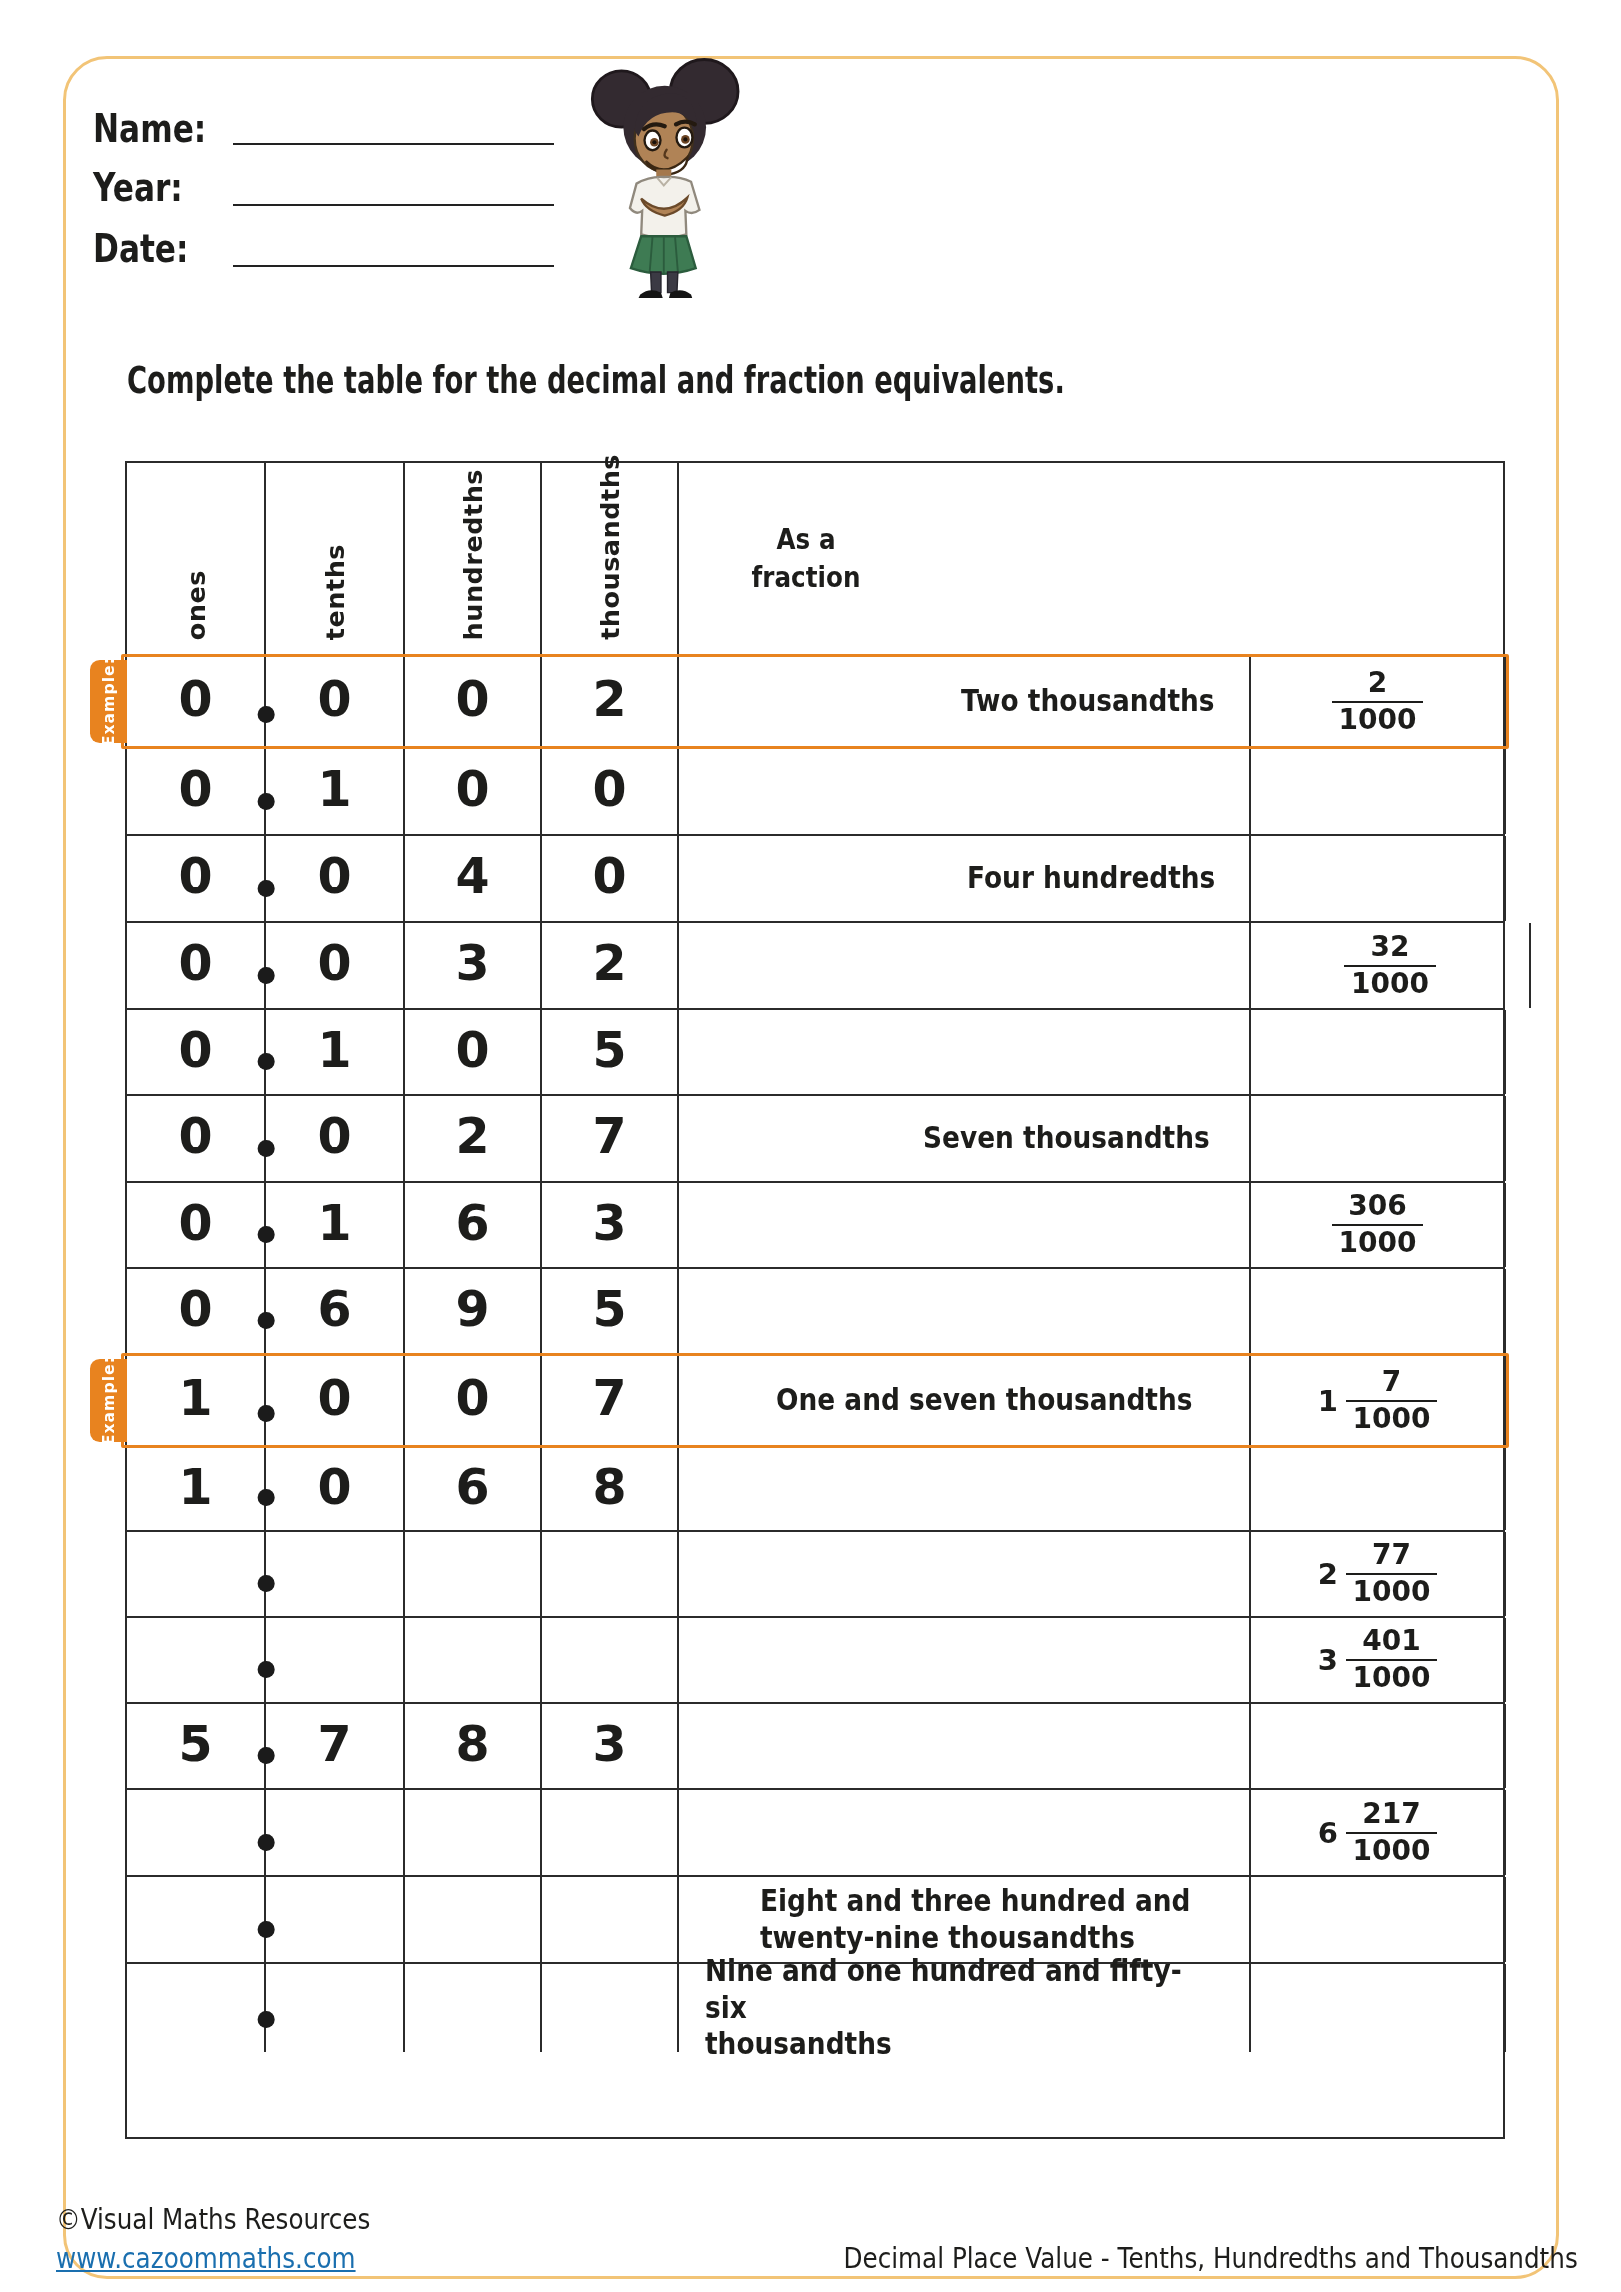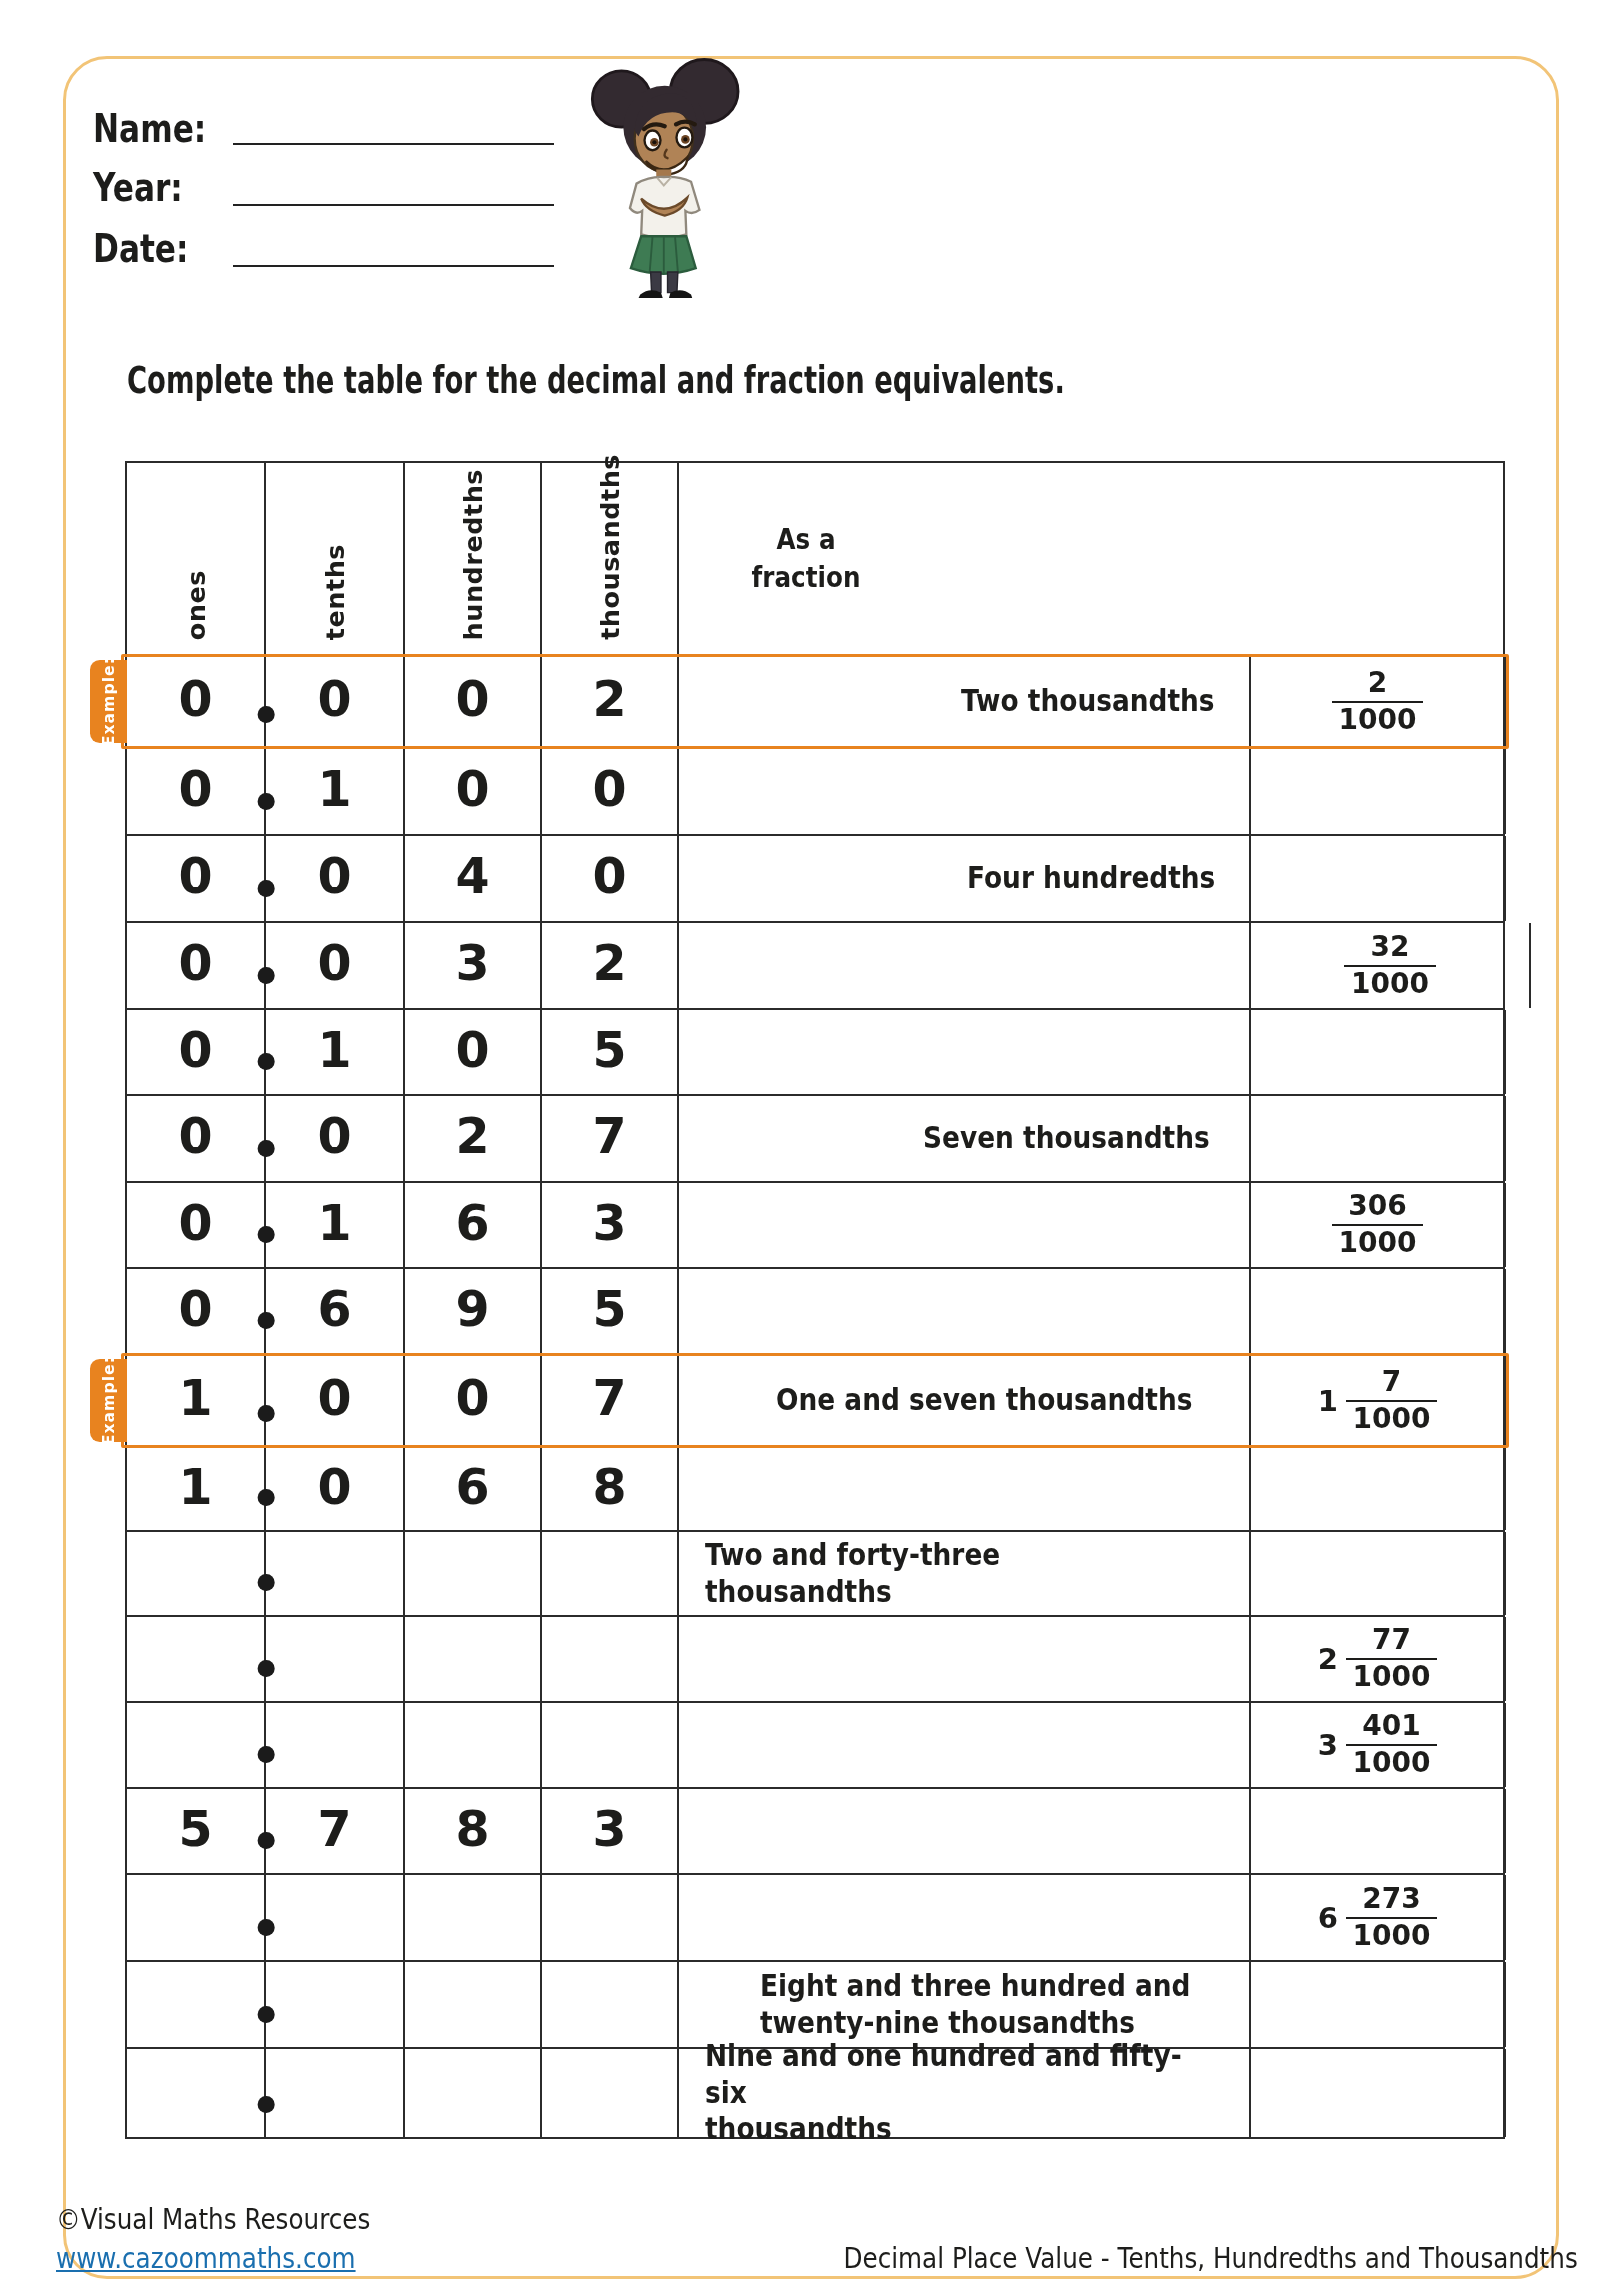--- a/index.html
+++ b/index.html
@@ -343,39 +343,20 @@
           <div class="cell" style="width: 137px;">
             <div class="digit">6</div>
           </div>
           <div class="cell" style="width: 137px;">
             <div class="digit">8</div>
           </div>
           <div class="cell words-cell" style="width: 572px;"></div>
           <div class="cell" style="width: 255px;"></div>
           <div class="dot"></div>
         </div>
-        <div class="trow" style="height: 85px;">
-          <div class="cell" style="width: 139px;">
-            <div class="digit"></div>
-          </div>
-          <div class="cell" style="width: 139px;">
-            <div class="digit"></div>
-          </div>
-          <div class="cell" style="width: 137px;">
-            <div class="digit"></div>
-          </div>
-          <div class="cell" style="width: 137px;">
-            <div class="digit"></div>
-          </div>
-          <div class="cell words-cell" style="width: 572px;">
-            <div class="words-text">Two and forty-three thousandths</div>
-          </div>
-          <div class="cell" style="width: 255px;"></div>
-          <div class="dot"></div>
-        </div>
         <div class="trow" style="height: 86px;">
           <div class="cell" style="width: 139px;">
             <div class="digit"></div>
           </div>
           <div class="cell" style="width: 139px;">
             <div class="digit"></div>
           </div>
           <div class="cell" style="width: 137px;">
             <div class="digit"></div>
           </div>
@@ -447,21 +428,21 @@
             <div class="digit"></div>
           </div>
           <div class="cell" style="width: 137px;">
             <div class="digit"></div>
           </div>
           <div class="cell words-cell" style="width: 572px;"></div>
           <div class="cell" style="width: 255px;">
             <div class="frac-group">
               <div class="frac-whole">6</div>
               <div class="frac-stack">
-                <div class="frac-num">273</div>
+                <div class="frac-num">217</div>
                 <div class="frac-den">1000</div>
               </div>
             </div>
           </div>
           <div class="dot"></div>
         </div>
         <div class="trow" style="height: 87px;">
           <div class="cell" style="width: 139px;">
             <div class="digit"></div>
           </div>

